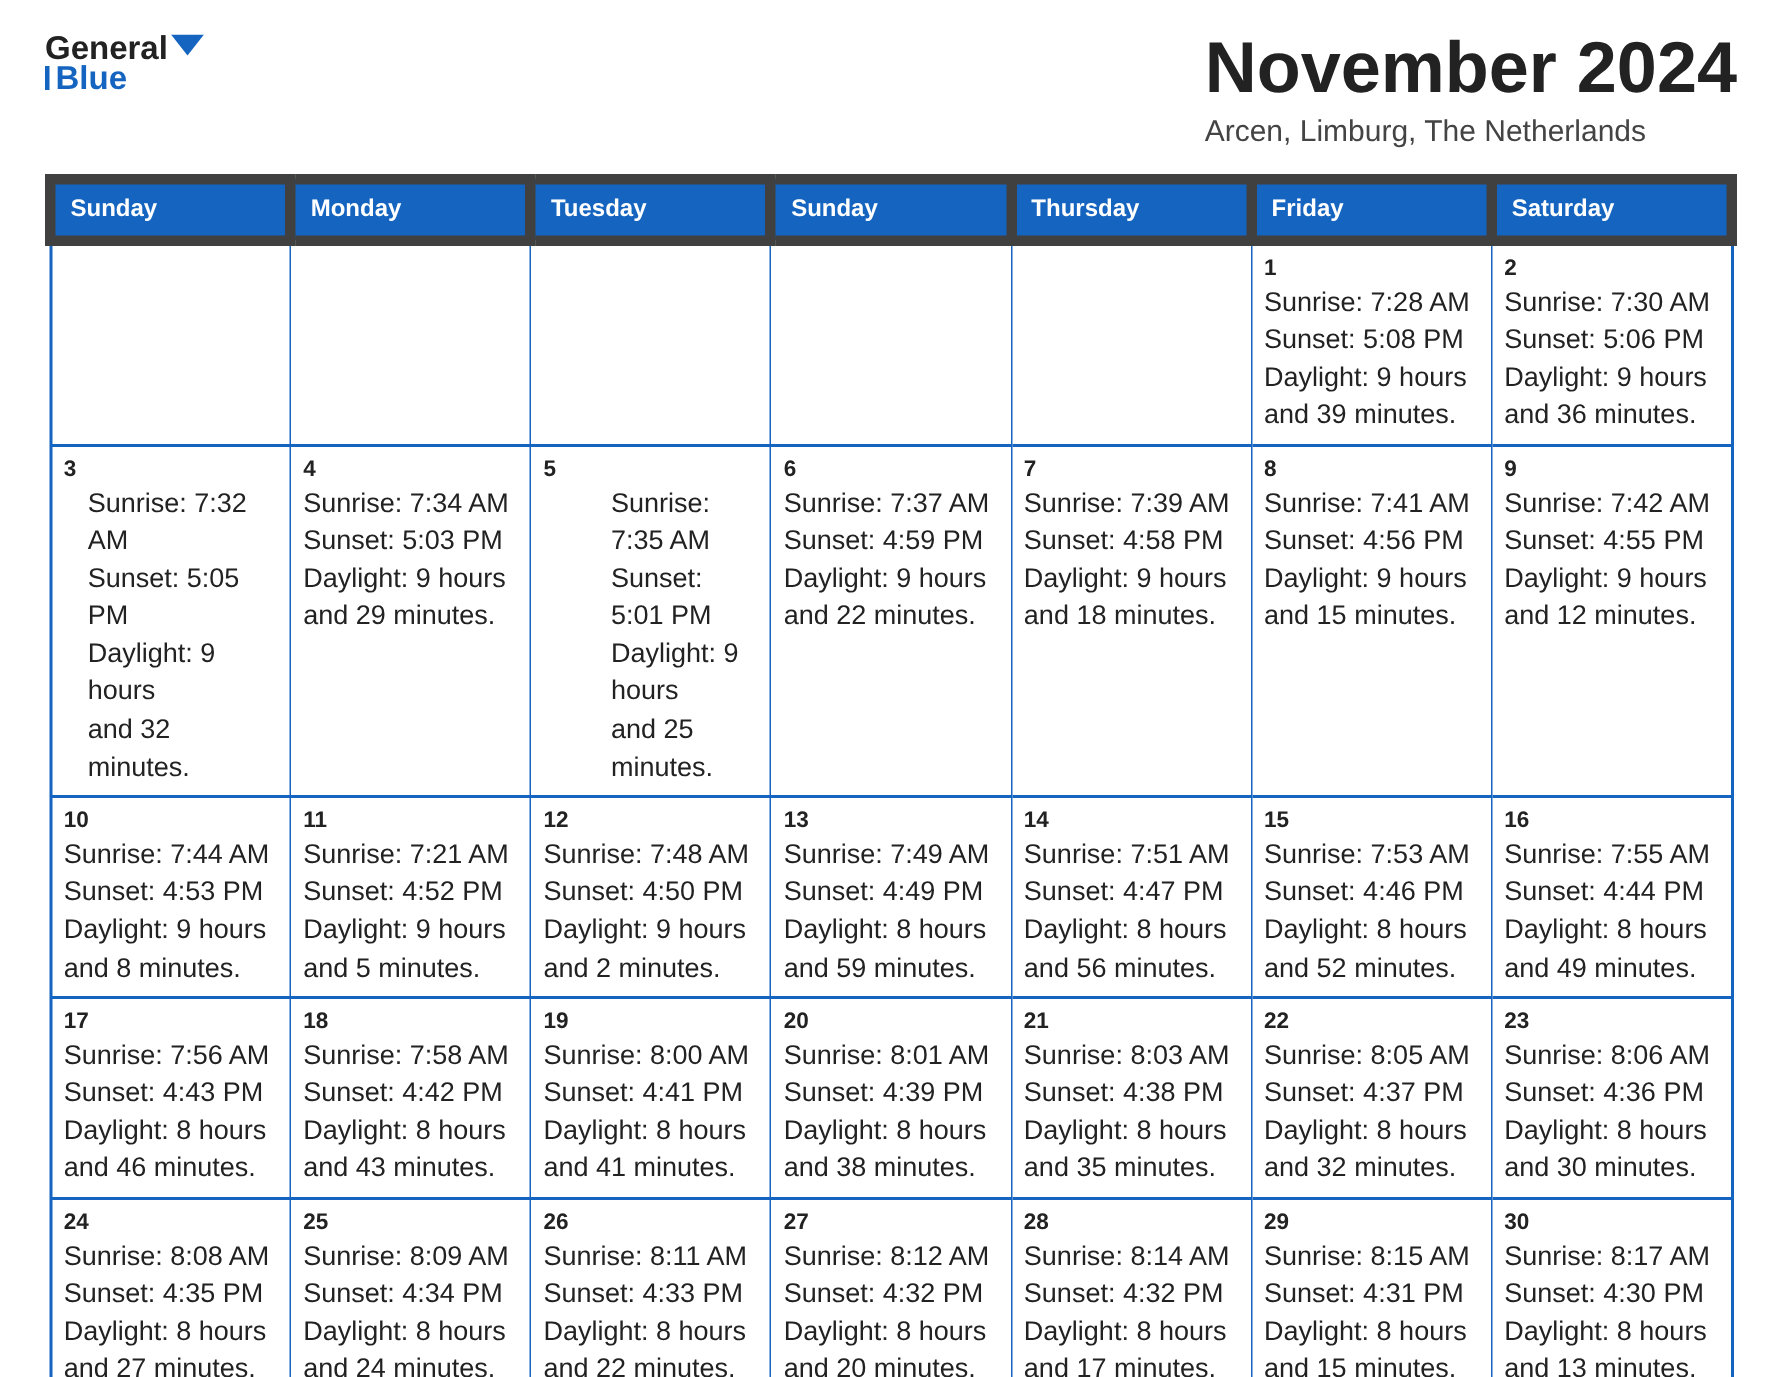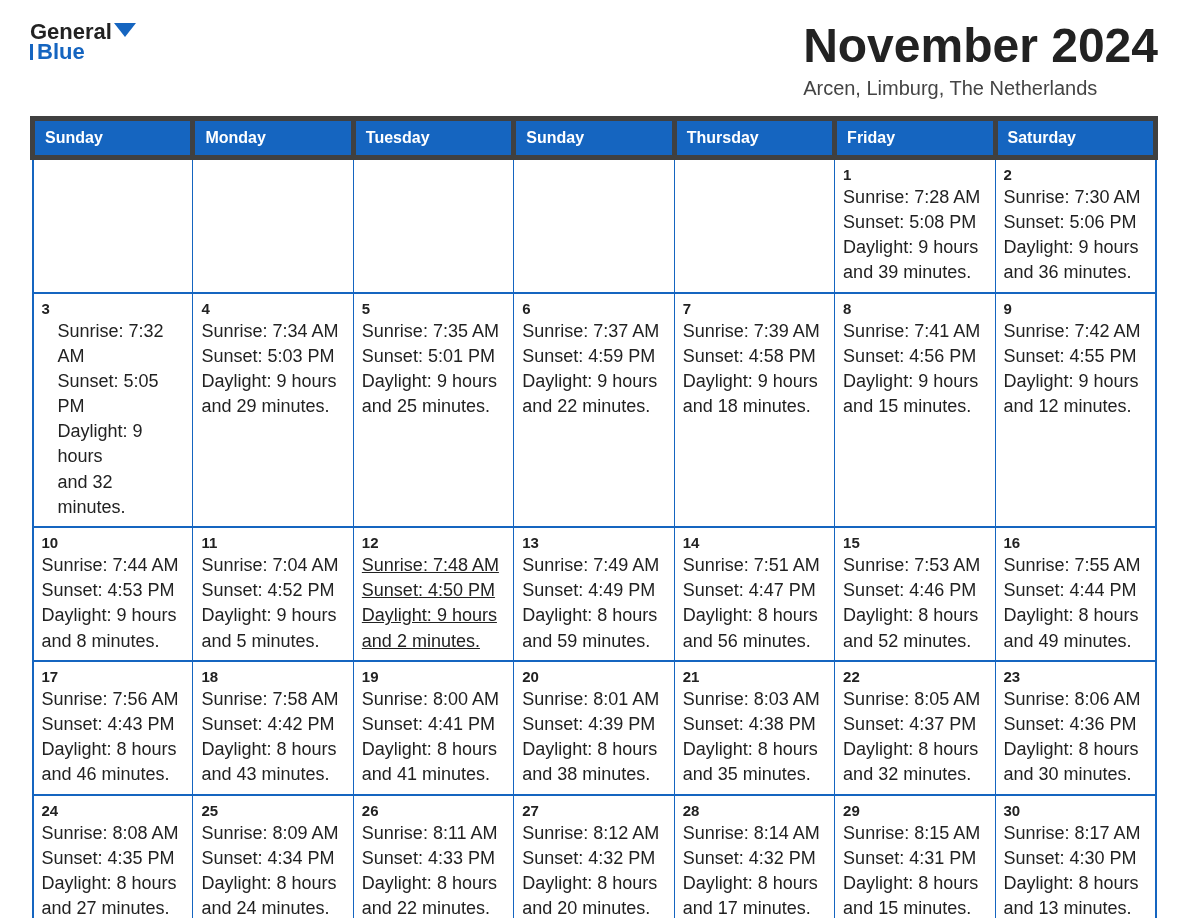--- a/index.html
+++ b/index.html
@@ -48,21 +48,21 @@
       border-collapse: collapse;
       border: 2px solid #1565c0;
     }
     .calendar-table th {
       background: #1565c0;
       color: #fff;
       font-size: 16px;
       font-weight: bold;
       padding: 8px 10px;
       text-align: left;
-      border: 5px solid #404040;
+      border: 7px solid #404040;
     }
     .calendar-table td {
       border: 1px solid #1565c0;
       vertical-align: top;
       padding: 6px 8px;
       width: 14.28%;
       min-height: 100px;
       font-size: 13px;
       color: #222;
       background: #fff;
@@ -154,21 +154,21 @@
         </td>
         <td>
           <span class="day-number">4</span>
           <div class="day-info" style="white-space: pre-line;">Sunrise: 7:34 AM
 Sunset: 5:03 PM
 Daylight: 9 hours
 and 29 minutes.</div>
         </td>
         <td>
           <span class="day-number">5</span>
-          <div class="day-info" style="white-space: pre-line;">Sunrise: 7:35 AM
+          <div class="day-info" style="white-space: pre-line; margin-left: 45px;">Sunrise: 7:35 AM
 Sunset: 5:01 PM
 Daylight: 9 hours
 and 25 minutes.</div>
         </td>
         <td>
           <span class="day-number">6</span>
           <div class="day-info" style="white-space: pre-line;">Sunrise: 7:37 AM
 Sunset: 4:59 PM
 Daylight: 9 hours
 and 22 minutes.</div>
@@ -198,28 +198,28 @@
       <tr class="row-separator">
         <td>
           <span class="day-number">10</span>
           <div class="day-info" style="white-space: pre-line;">Sunrise: 7:44 AM
 Sunset: 4:53 PM
 Daylight: 9 hours
 and 8 minutes.</div>
         </td>
         <td>
           <span class="day-number">11</span>
-          <div class="day-info" style="white-space: pre-line;">Sunrise: 7:04 AM
+          <div class="day-info" style="white-space: pre-line;">Sunrise: 7:21 AM
 Sunset: 4:52 PM
 Daylight: 9 hours
 and 5 minutes.</div>
         </td>
         <td>
           <span class="day-number">12</span>
-          <div class="day-info" style="white-space: pre-line; text-decoration: underline;">Sunrise: 7:48 AM
+          <div class="day-info" style="white-space: pre-line;">Sunrise: 7:48 AM
 Sunset: 4:50 PM
 Daylight: 9 hours
 and 2 minutes.</div>
         </td>
         <td>
           <span class="day-number">13</span>
           <div class="day-info" style="white-space: pre-line;">Sunrise: 7:49 AM
 Sunset: 4:49 PM
 Daylight: 8 hours
 and 59 minutes.</div>

